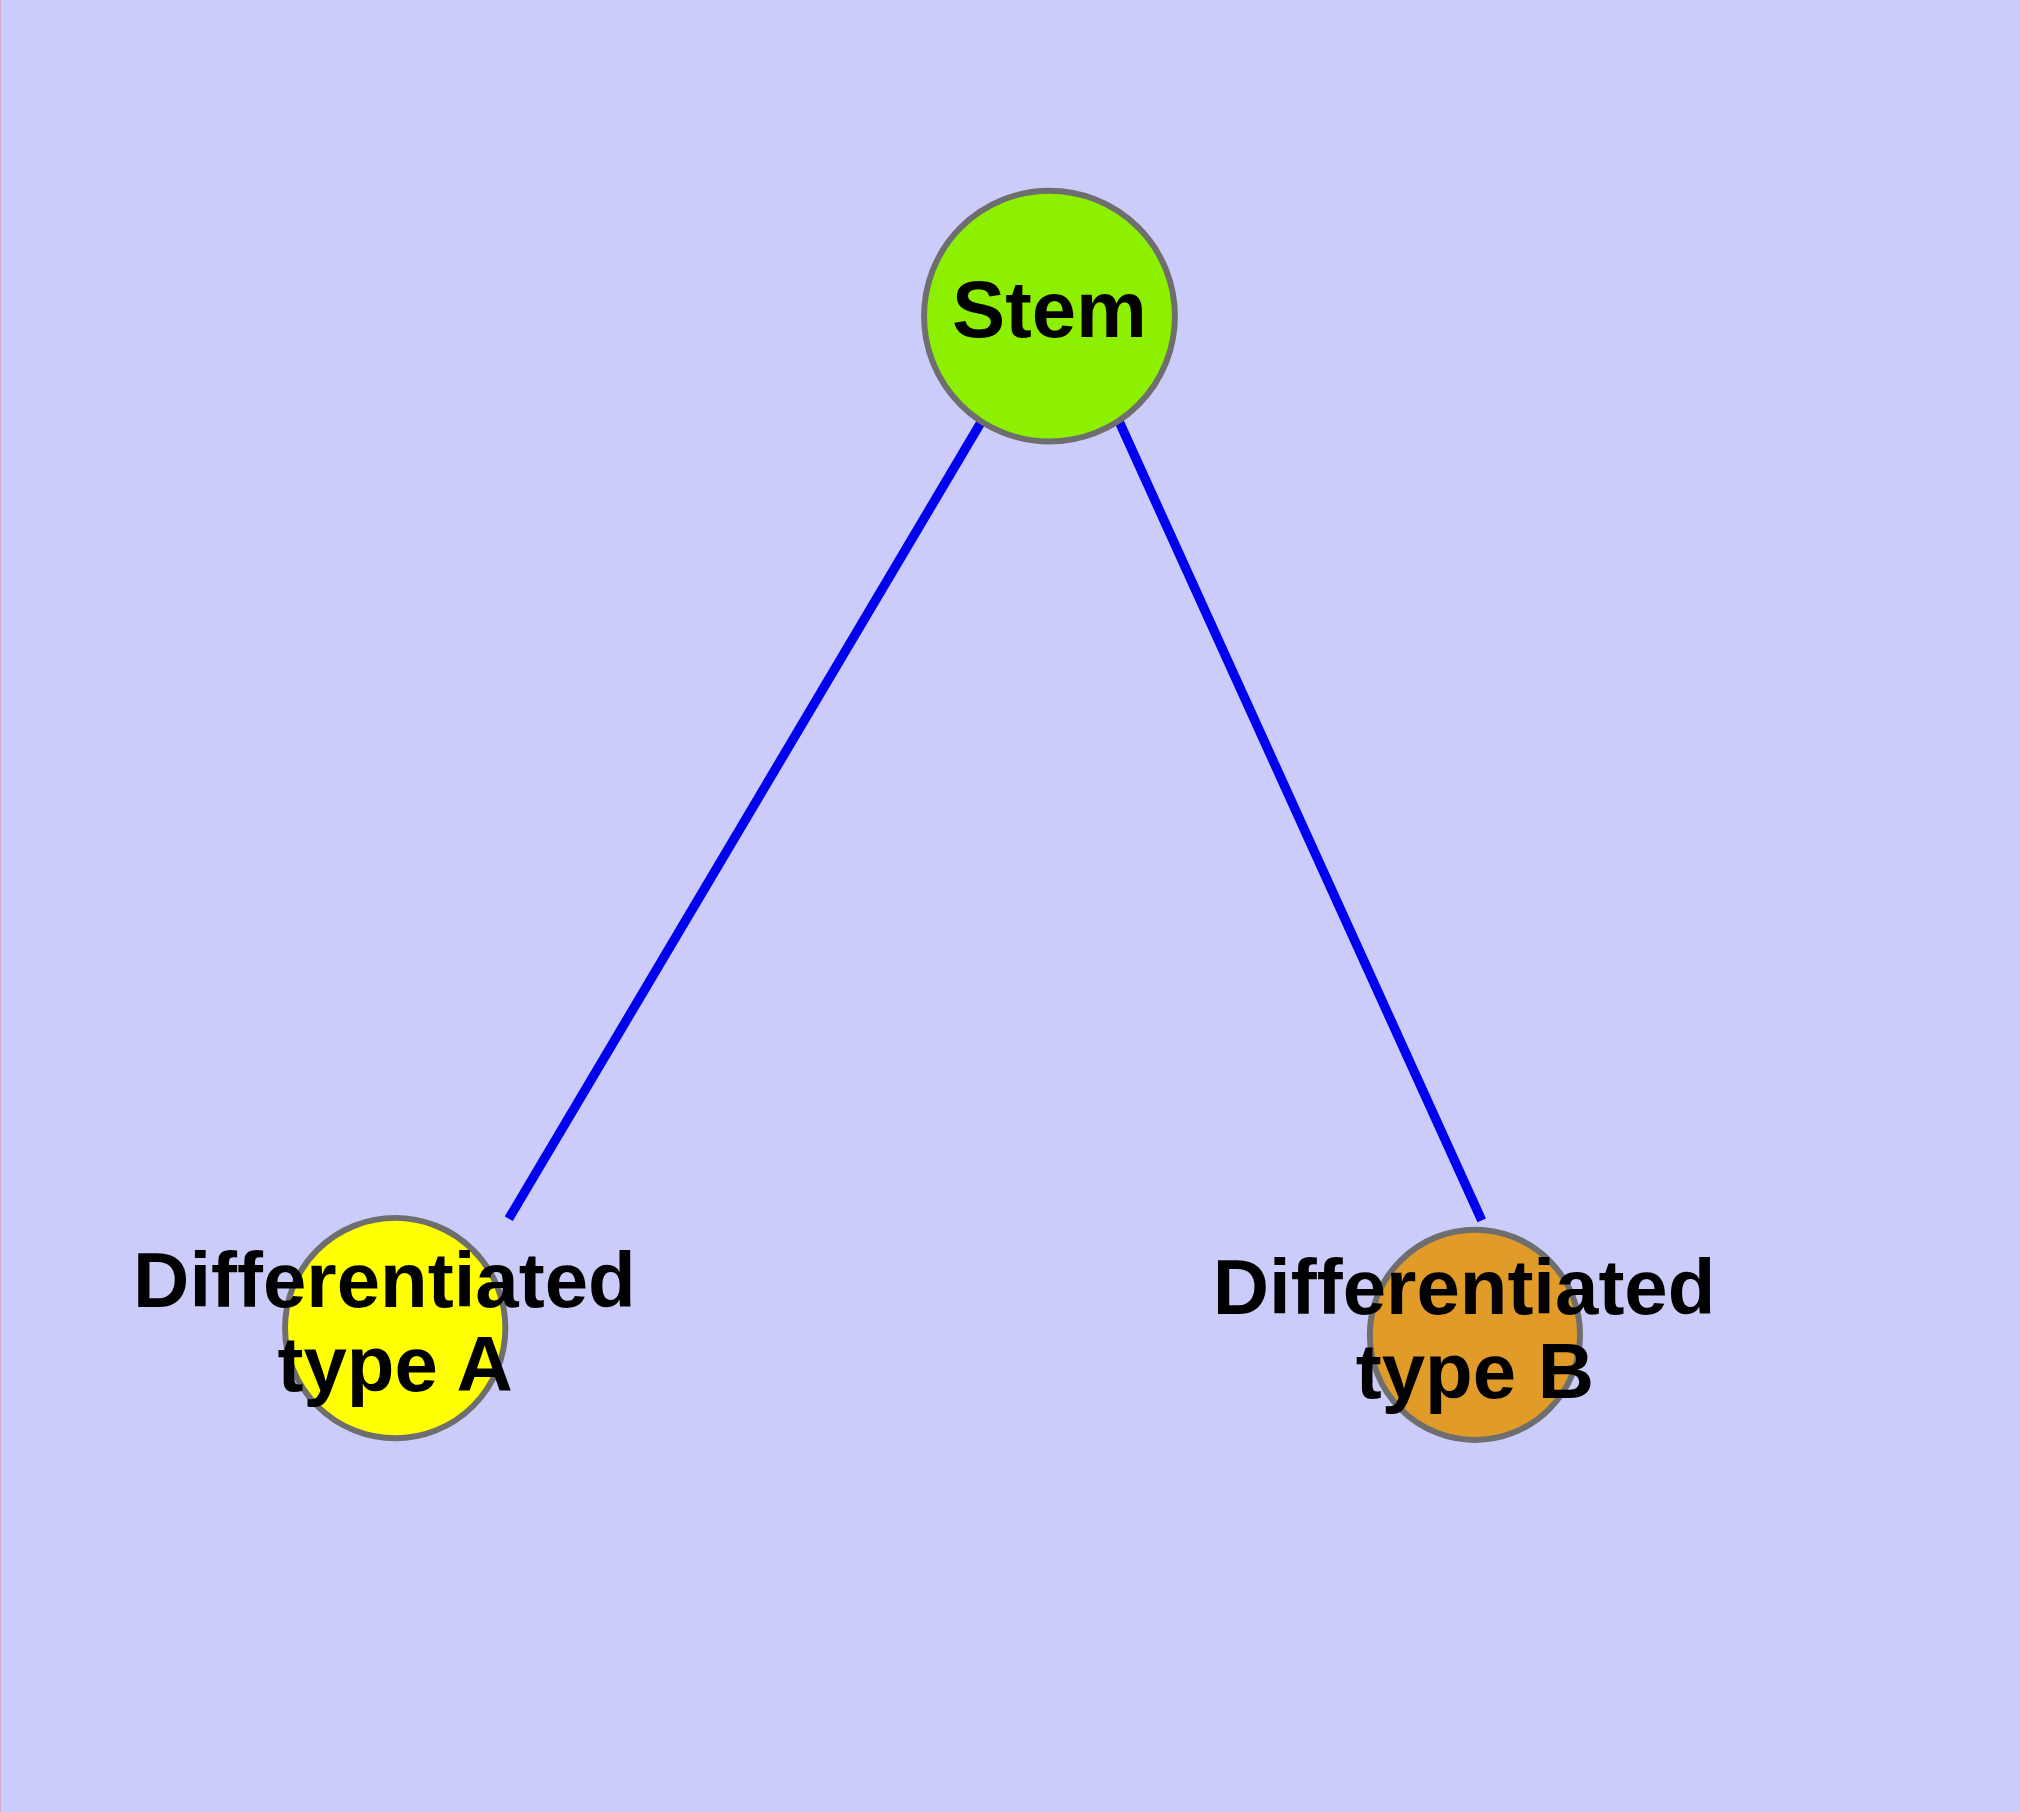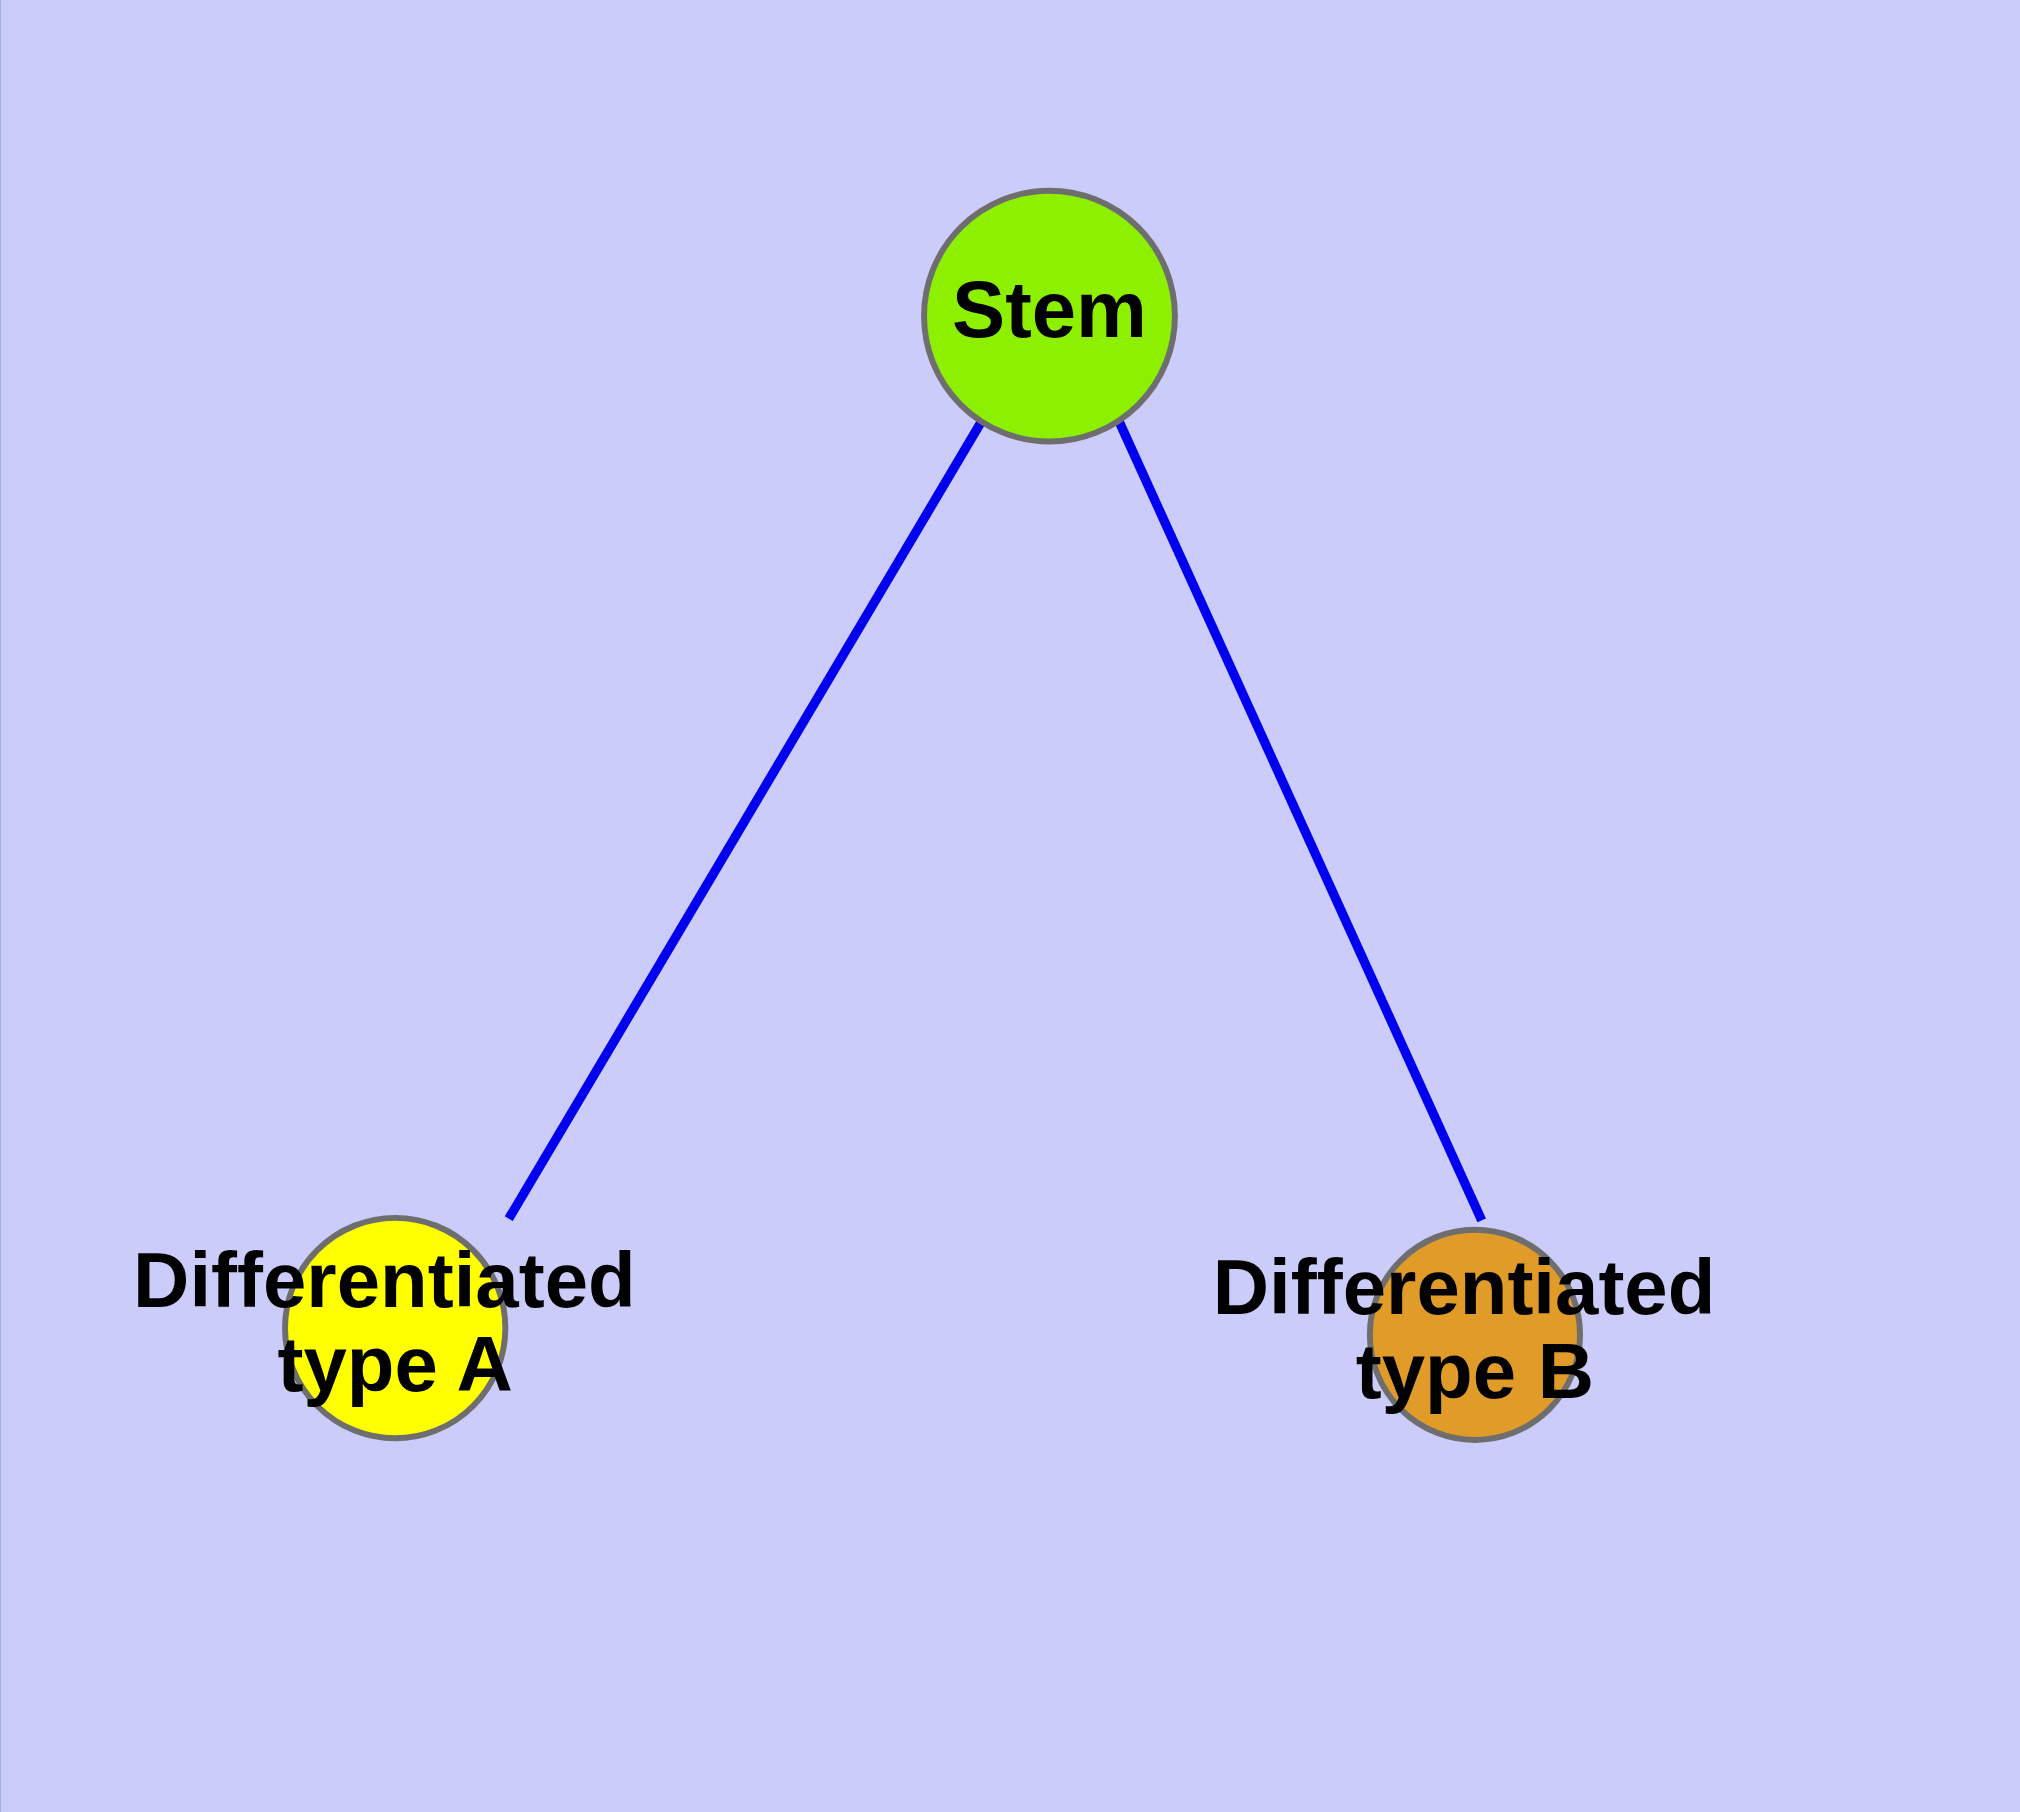--- a/index.html
+++ b/index.html
@@ -29,21 +29,21 @@
     text-anchor: middle;
     dominant-baseline: middle;
     paint-order: normal;
   }
   .label-stem { font-size: 94px; }
   .label-leaf { font-size: 92px; }
 </style>
 </head>
 <body>
 
-<div id="canvas" style="width: 2021px; height: 1812px; background: #0f766e;">
+<div id="canvas" style="width: 2021px; height: 1812px; background: #ef4444;">
   <svg id="graph-svg" viewBox="0 0 2384 2138" xmlns="http://www.w3.org/2000/svg" style="width: 2021px; height: 1812px;">
 
     <rect id="bg-rect" x="0" y="0" width="2384" height="2138" fill="#ccccfa"></rect>
 
     <g id="edges-group">
       <line id="edge-0" class="graph-edge" x1="1158" y1="497" x2="600" y2="1438" stroke="#0000ee" stroke-width="11" stroke-linecap="butt"></line>
       <line id="edge-1" class="graph-edge" x1="1320" y1="497" x2="1748" y2="1440" stroke="#0000ee" stroke-width="11" stroke-linecap="butt"></line>
     </g>
 
     <g id="nodes-group">

